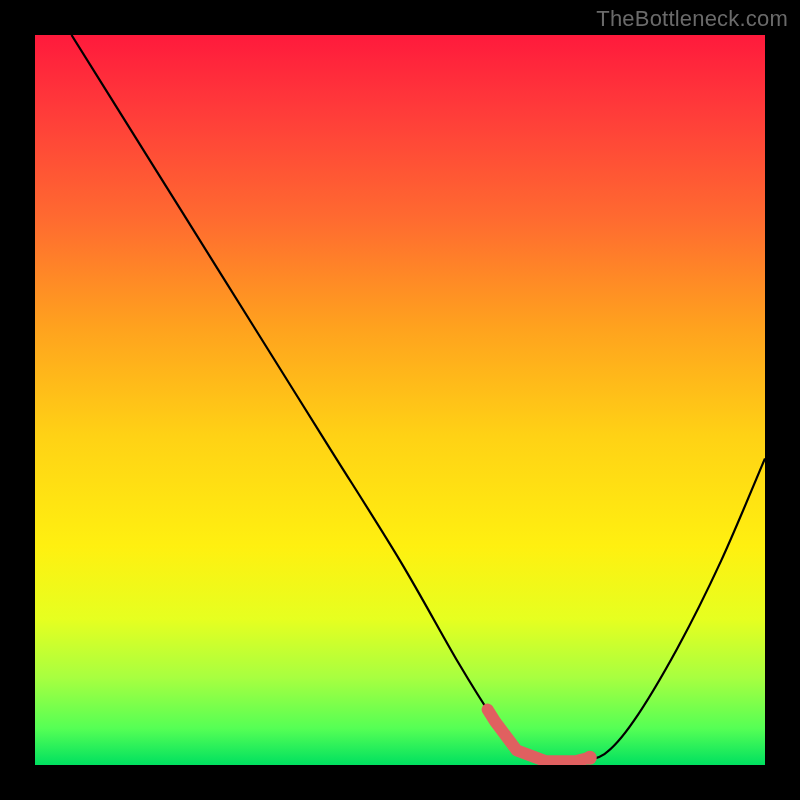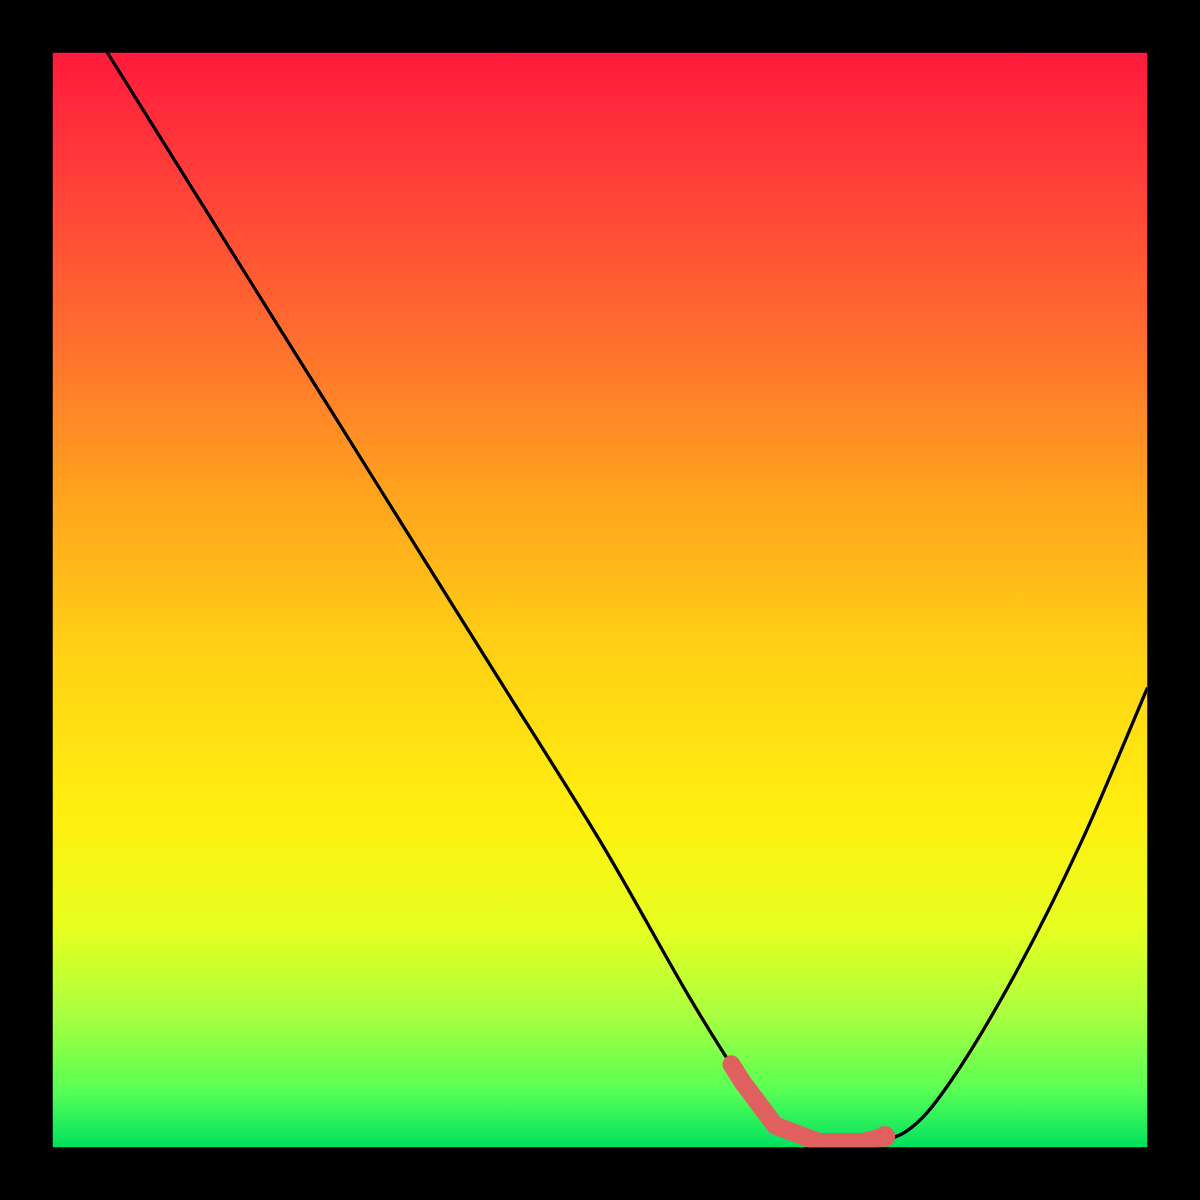--- a/index.html
+++ b/index.html
@@ -69,20 +69,21 @@
     stroke-linecap: round;
   }
   .marker-dot {
     fill: #e06060;
   }
 </style>
 </head>
 <body>
 
 <div class="frame">
+  <div class="watermark">TheBottleneck.com</div>
 
   <div class="plot-area">
     <div class="gradient"></div>
 
     <svg class="curve" viewBox="0 0 730 730" preserveAspectRatio="none">
       <path id="curvePath" class="curve-path" d="M 36.5 0 C 42.583333333333336 9.733333333333329 54.75 29.19999999999997 73 58.39999999999998 C 91.25 87.59999999999998 121.66666666666667 136.2666666666667 146 175.20000000000005 C 170.33333333333334 214.13333333333338 194.66666666666666 253.06666666666666 219 292 C 243.33333333333334 330.93333333333334 267.6666666666667 369.8666666666667 292 408.8 C 316.3333333333333 447.73333333333335 343.1 489.1 365 525.6 C 386.9 562.1 407.5833333333333 601.0333333333333 423.4 627.8 C 439.21666666666664 654.5666666666666 450.16666666666663 671.6 459.9 686.2 C 469.6333333333333 700.8000000000001 473.28333333333336 708.7083333333333 481.8 715.4 C 490.31666666666666 722.0916666666667 501.2666666666666 724.525 510.99999999999994 726.35 C 520.7333333333332 728.1750000000001 530.4666666666667 727.5666666666667 540.2 726.35 C 549.9333333333334 725.1333333333333 559.6666666666666 725.7416666666666 569.4 719.05 C 579.1333333333333 712.3583333333333 586.4333333333333 703.8416666666667 598.5999999999999 686.2 C 610.7666666666665 668.5583333333334 627.8 639.9666666666667 642.4 613.2 C 657 586.4333333333334 671.5999999999999 557.2333333333333 686.1999999999999 525.6 C 700.8 493.9666666666667 722.7 440.4333333333334 730 423.40000000000003 "></path>
       <path id="highlightSeg" class="marker-seg" d="M 452.6 674.52 L 452.85549999999995 674.9287999999999 L 453.11100000000005 675.3376 L 453.3665 675.7464 L 453.62199999999996 676.1552 L 453.8775 676.564 L 454.133 676.9728 L 454.38849999999996 677.3815999999999 L 454.644 677.7904 L 454.8995 678.1992 L 455.15500000000003 678.6080000000001 L 455.4105 679.0168 L 455.666 679.4256 L 455.9215 679.8344 L 456.177 680.2432 L 456.4325 680.652 L 456.68800000000005 681.0608 L 456.94350000000003 681.4696 L 457.19900000000007 681.8784 L 457.45450000000005 682.2872 L 457.71 682.696 L 457.96549999999996 683.1048 L 458.221 683.5136 L 458.4765 683.9224 L 458.732 684.3312000000001 L 458.9875 684.74 L 459.243 685.1487999999999 L 459.4985 685.5576 L 459.75399999999996 685.9663999999999 L 460.0095 686.346 L 460.265 686.6866666666666 L 460.5205 687.0273333333333 L 460.776 687.3679999999999 L 461.03150000000005 687.7086666666667 L 461.28700000000003 688.0493333333333 L 461.54249999999996 688.39 L 461.79799999999994 688.7306666666666 L 462.0535 689.0713333333333 L 462.30899999999997 689.412 L 462.5645 689.7526666666666 L 462.82 690.0933333333334 L 463.0755 690.434 L 463.331 690.7746666666667 L 463.5865 691.1153333333334 L 463.842 691.456 L 464.0975 691.7966666666667 L 464.353 692.1373333333333 L 464.60850000000005 692.4780000000001 L 464.86400000000003 692.8186666666667 L 465.1195 693.1593333333334 L 465.37499999999994 693.5 L 465.6304999999999 693.8406666666666 L 465.88599999999997 694.1813333333333 L 466.14149999999995 694.5219999999999 L 466.397 694.8626666666667 L 466.6525 695.2033333333333 L 466.908 695.544 L 467.1635 695.8846666666666 L 467.419 696.2253333333333 L 467.67449999999997 696.566 L 467.92999999999995 696.9066666666666 L 468.18550000000005 697.2473333333334 L 468.44100000000003 697.588 L 468.6965 697.9286666666667 L 468.952 698.2693333333333 L 469.20750000000004 698.61 L 469.463 698.9506666666667 L 469.71849999999995 699.2913333333333 L 469.97399999999993 699.632 L 470.2295000000001 699.9726666666668 L 470.48500000000007 700.3133333333334 L 470.7405 700.654 L 470.996 700.9946666666666 L 471.2515000000001 701.3353333333334 L 471.507 701.676 L 471.7625 702.0166666666667 L 472.018 702.3573333333333 L 472.27349999999996 702.698 L 472.529 703.0386666666667 L 472.78450000000004 703.3793333333333 L 473.04 703.72 L 473.2955 704.0606666666666 L 473.55100000000004 704.4013333333334 L 473.8065 704.742 L 474.062 705.0826666666667 L 474.31749999999994 705.4233333333333 L 474.57300000000004 705.764 L 474.82849999999996 706.1046666666667 L 475.08399999999995 706.4453333333333 L 475.33949999999993 706.786 L 475.5950000000001 707.1266666666668 L 475.8505 707.4673333333334 L 476.106 707.808 L 476.3615 708.1486666666666 L 476.617 708.4893333333334 L 476.8725 708.83 L 477.128 709.1706666666666 L 477.38349999999997 709.5113333333333 L 477.63900000000007 709.8520000000001 L 477.89450000000005 710.1926666666667 L 478.15000000000003 710.5333333333333 L 478.4055 710.874 L 478.66099999999994 711.2146666666666 L 478.91650000000004 711.5553333333334 L 479.17199999999997 711.896 L 479.42749999999995 712.2366666666667 L 479.68299999999994 712.5773333333333 L 479.9385000000001 712.918 L 480.194 713.2586666666667 L 480.4495 713.5993333333333 L 480.705 713.9399999999999 L 480.9605 714.2806666666667 L 481.216 714.6213333333334 L 481.4715 714.962 L 481.727 715.3026666666666 L 481.9825 715.4684375 L 482.23800000000006 715.56425 L 482.49350000000004 715.6600625 L 482.749 715.755875 L 483.00450000000006 715.8516875 L 483.26000000000005 715.9475 L 483.5155 716.0433125 L 483.77099999999996 716.139125 L 484.0265 716.2349375 L 484.282 716.33075 L 484.53749999999997 716.4265625 L 484.79299999999995 716.522375 L 485.0485 716.6181875 L 485.30400000000003 716.714 L 485.5595 716.8098125 L 485.815 716.905625 L 486.0705 717.0014375 L 486.326 717.09725 L 486.5815 717.1930625 L 486.83699999999993 717.288875 L 487.0924999999999 717.3846874999999 L 487.34800000000007 717.4805 L 487.60350000000005 717.5763125 L 487.859 717.672125 L 488.11449999999996 717.7679375 L 488.37 717.86375 L 488.6255 717.9595625000001 L 488.881 718.055375 L 489.13649999999996 718.1511875 L 489.39200000000005 718.2470000000001 L 489.64750000000004 718.3428125 L 489.903 718.438625 L 490.1585 718.5344375 L 490.41400000000004 718.63025 L 490.6695 718.7260625 L 490.925 718.821875 L 491.18049999999994 718.9176874999999 L 491.4359999999999 719.0135 L 491.6915000000001 719.1093125 L 491.94700000000006 719.205125 L 492.2025 719.3009375 L 492.45799999999997 719.39675 L 492.7135 719.4925625 L 492.969 719.588375 L 493.2245 719.6841875 L 493.47999999999996 719.78 L 493.7355 719.8758125 L 493.991 719.971625 L 494.24649999999997 720.0674375 L 494.502 720.16325 L 494.75750000000005 720.2590625 L 495.01300000000003 720.354875 L 495.2685 720.4506875 L 495.52399999999994 720.5465 L 495.77950000000004 720.6423125 L 496.03499999999997 720.738125 L 496.29049999999995 720.8339375 L 496.54599999999994 720.92975 L 496.8015000000001 721.0255625 L 497.057 721.1213750000001 L 497.3125 721.2171875 L 497.568 721.313 L 497.82349999999997 721.4088125 L 498.079 721.504625 L 498.3345 721.6004375 L 498.59 721.69625 L 498.8454999999999 721.7920624999999 L 499.10100000000006 721.887875 L 499.35650000000004 721.9836875 L 499.612 722.0794999999999 L 499.86749999999995 722.1753125 L 500.12300000000005 722.271125 L 500.37850000000003 722.3669375 L 500.63399999999996 722.46275 L 500.88949999999994 722.5585625 L 501.1450000000001 722.654375 L 501.4005000000001 722.7501875 L 501.656 722.846 L 501.9115 722.9418125 L 502.16700000000003 723.037625 L 502.4225 723.1334375 L 502.678 723.22925 L 502.9335 723.3250625 L 503.189 723.420875 L 503.4445 723.5166875 L 503.7 723.6125 L 503.95550000000003 723.7083125 L 504.211 723.804125 L 504.46650000000005 723.8999375 L 504.72200000000004 723.99575 L 504.97749999999996 724.0915625 L 505.23299999999995 724.187375 L 505.4885 724.2831875 L 505.74399999999997 724.379 L 505.99949999999995 724.4748125 L 506.25499999999994 724.570625 L 506.51050000000004 724.6664375 L 506.766 724.76225 L 507.0215 724.8580625 L 507.277 724.953875 L 507.5325 725.0496875 L 507.788 725.1455 L 508.0435 725.2413125 L 508.2989999999999 725.337125 L 508.5545000000001 725.4329375 L 508.81000000000006 725.5287500000001 L 509.06550000000004 725.6245625 L 509.32099999999997 725.720375 L 509.57650000000007 725.8161875000001 L 509.832 725.912 L 510.0875 726.0078125 L 510.34299999999996 726.103625 L 510.59849999999994 726.1994374999999 L 510.85400000000004 726.29525 L 511.1095 726.35 L 511.365 726.35 L 511.62050000000005 726.35 L 511.87600000000003 726.35 L 512.1315 726.35 L 512.387 726.35 L 512.6424999999999 726.35 L 512.898 726.35 L 513.1535 726.35 L 513.409 726.35 L 513.6645 726.35 L 513.9200000000001 726.35 L 514.1755 726.35 L 514.431 726.35 L 514.6865 726.35 L 514.9419999999999 726.35 L 515.1975 726.35 L 515.453 726.35 L 515.7085 726.35 L 515.964 726.35 L 516.2195 726.35 L 516.475 726.35 L 516.7305 726.35 L 516.986 726.35 L 517.2415 726.35 L 517.497 726.35 L 517.7524999999999 726.35 L 518.008 726.35 L 518.2635 726.35 L 518.519 726.35 L 518.7745 726.35 L 519.03 726.35 L 519.2855000000001 726.35 L 519.541 726.35 L 519.7964999999999 726.35 L 520.0519999999999 726.35 L 520.3075000000001 726.35 L 520.5630000000001 726.35 L 520.8185 726.35 L 521.074 726.35 L 521.3294999999999 726.35 L 521.585 726.35 L 521.8405 726.35 L 522.096 726.35 L 522.3515 726.35 L 522.607 726.35 L 522.8625000000001 726.35 L 523.118 726.35 L 523.3735 726.35 L 523.629 726.35 L 523.8845 726.35 L 524.14 726.35 L 524.3955000000001 726.35 L 524.651 726.35 L 524.9064999999999 726.35 L 525.1619999999999 726.35 L 525.4174999999999 726.35 L 525.673 726.35 L 525.9285 726.35 L 526.184 726.35 L 526.4395 726.35 L 526.695 726.35 L 526.9505 726.35 L 527.206 726.35 L 527.4614999999999 726.35 L 527.7169999999999 726.35 L 527.9725000000001 726.35 L 528.2280000000001 726.35 L 528.4834999999999 726.35 L 528.739 726.35 L 528.9945 726.35 L 529.25 726.35 L 529.5055 726.35 L 529.761 726.35 L 530.0165000000001 726.35 L 530.272 726.35 L 530.5275 726.35 L 530.783 726.35 L 531.0385 726.35 L 531.294 726.35 L 531.5495 726.35 L 531.805 726.35 L 532.0605 726.35 L 532.316 726.35 L 532.5715 726.35 L 532.827 726.35 L 533.0825000000001 726.35 L 533.338 726.35 L 533.5935 726.35 L 533.8489999999999 726.35 L 534.1044999999999 726.35 L 534.36 726.35 L 534.6155 726.35 L 534.871 726.35 L 535.1265000000001 726.35 L 535.3820000000001 726.35 L 535.6375 726.35 L 535.893 726.35 L 536.1484999999999 726.35 L 536.404 726.35 L 536.6595 726.35 L 536.915 726.35 L 537.1705000000001 726.35 L 537.426 726.35 L 537.6815 726.35 L 537.937 726.35 L 538.1925 726.35 L 538.448 726.35 L 538.7035 726.35 L 538.959 726.35 L 539.2144999999999 726.35 L 539.47 726.35 L 539.7255 726.35 L 539.981 726.35 L 540.2365 726.340875 L 540.492 726.277 L 540.7475000000001 726.213125 L 541.003 726.14925 L 541.2584999999999 726.085375 L 541.514 726.0215 L 541.7695000000001 725.957625 L 542.0250000000001 725.89375 L 542.2805 725.829875 L 542.536 725.766 L 542.7915 725.702125 L 543.047 725.63825 L 543.3025 725.574375 L 543.558 725.5105 L 543.8135 725.446625 L 544.069 725.38275 L 544.3245 725.318875 L 544.58 725.255 L 544.8355 725.1911249999999 L 545.091 725.12725 L 545.3465 725.063375 L 545.602 724.9995 L 545.8575000000001 724.935625 L 546.1129999999999 724.87175 L 546.3684999999999 724.807875 L 546.6239999999999 724.744 L 546.8794999999999 724.680125 L 547.135 724.61625 L 547.3905 724.552375 L 547.646 724.4885 L 547.9015 724.424625 L 548.157 724.3607499999999 L 548.4125 724.296875 L 548.668 724.2330000000001 L 548.9234999999999 724.169125 L 549.1790000000001 724.10525 L 549.4345000000001 724.041375 L 549.69 723.9775 L 549.9455 723.913625 L 550.201 723.84975 L 550.4565 723.785875 L 550.712 723.722 L 550.9675 723.658125 L 551.2230000000001 723.59425 L 551.4785 723.530375 L 551.734 723.4665 L 551.9895 723.4026250000001 L 552.245 723.33875 L 552.5005 723.274875 L 552.756 723.211 L 553.0115 723.147125 L 553.2669999999999 723.08325 L 553.5225 723.019375 L 553.7779999999999 722.9555 L 554.0335 722.891625 L 554.2890000000001 722.82775 L 554.5445000000001 722.763875 L 554.8 722.7 "></path>
       <circle id="highlightDot" class="marker-dot" r="7" cx="554.8" cy="722.7"></circle>
     </svg>
   </div>

